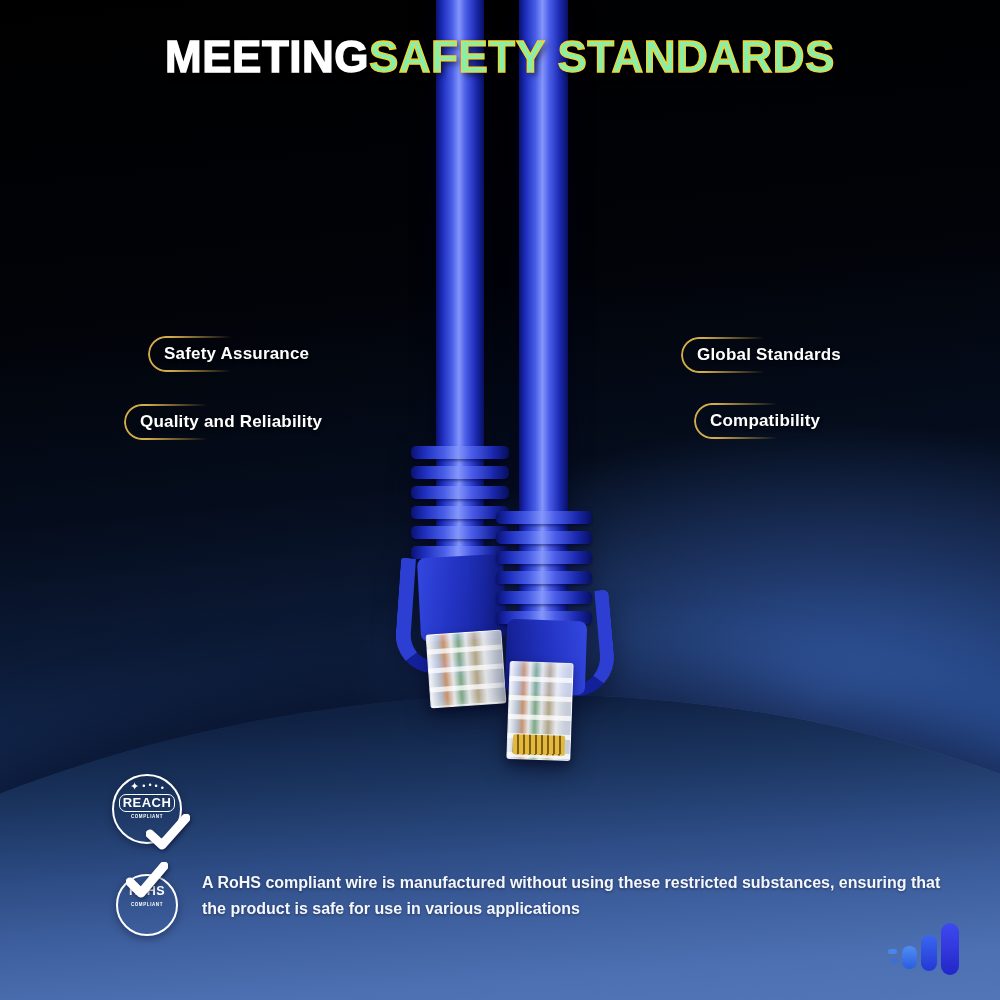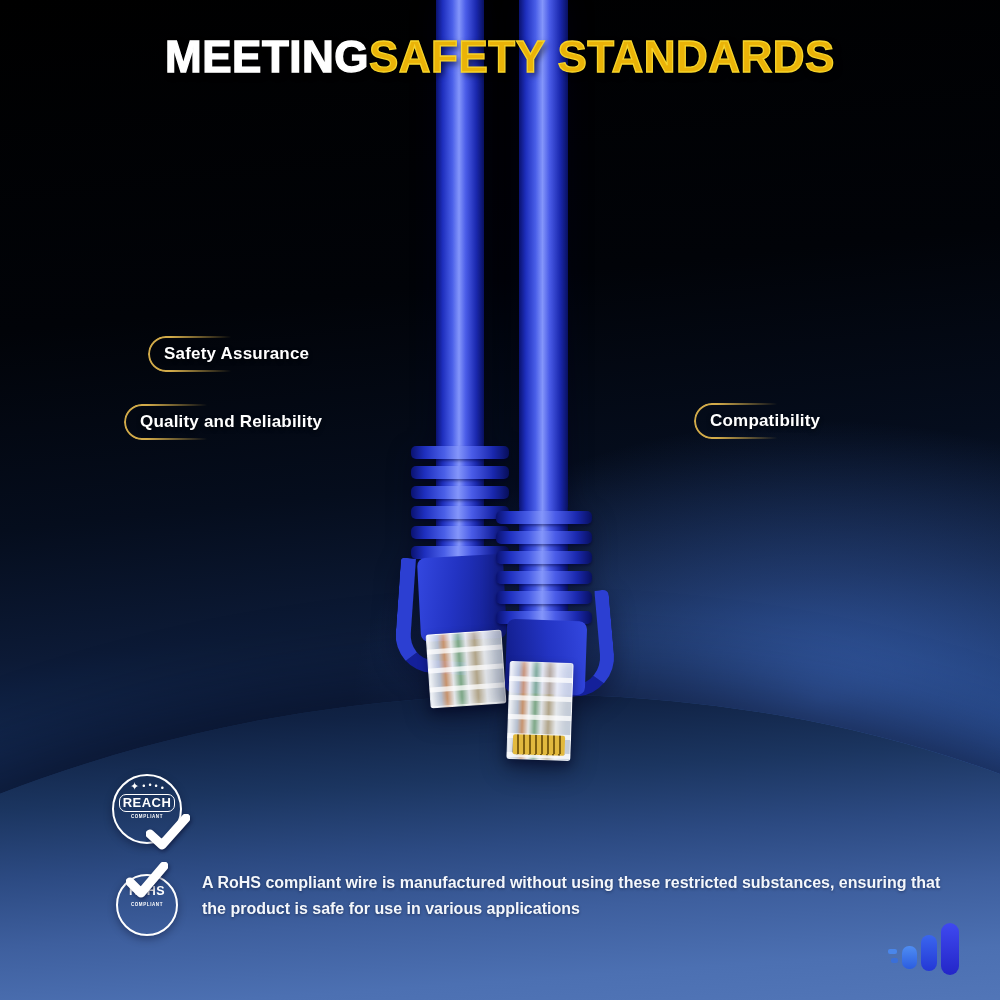--- a/index.html
+++ b/index.html
@@ -55,21 +55,21 @@
   .tip.r{left:508px;top:662px;width:62px;height:96px;transform:rotate(2deg);}
   .pins{position:absolute;left:5px;right:5px;bottom:4px;height:20px;border-radius:2px;
     background:repeating-linear-gradient(90deg,#e2b93e 0 4px,#7e5f10 4px 6px);}
   
   .title{
     position:absolute;top:32px;left:0;right:0;margin:0;text-align:center;
     font-size:44px;font-weight:700;letter-spacing:.5px;color:#ffffff;
     -webkit-text-stroke:1.3px #ffffff;text-shadow:3px 3px 6px rgba(0,0,0,.6);z-index:5;
   }
   .title .pre{margin-right:0;}
-  .title .hl{color:#eab308;-webkit-text-stroke:1.3px #f6d42a;}
+  .title .hl{color:#86efac;-webkit-text-stroke:1.3px #f6d42a;}
   
   .pill{
     position:absolute;z-index:5;color:#fff;font-size:17px;font-weight:700;letter-spacing:.2px;
     padding:8px 12px 8px 16px;text-shadow:0 2px 4px rgba(0,0,0,.55);
   }
   .pill .bracket{
     position:absolute;left:0;top:0;bottom:0;width:140px;border:2px solid #d2ab4a;border-radius:18px;
     -webkit-mask:linear-gradient(90deg,#000 16%,transparent 58%);
             mask:linear-gradient(90deg,#000 16%,transparent 58%);
   }
@@ -153,20 +153,24 @@
   <h1 class="title"><span class="pre">MEETING</span><span class="hl">SAFETY STANDARDS</span></h1>
 
   <div class="pill p2">
     <span class="bracket"></span>
     <span>Quality and Reliability</span>
   </div>
   <div class="pill p1">
     <span class="bracket"></span>
     <span>Safety Assurance</span>
   </div>
+  <div class="pill p3">
+    <span class="bracket"></span>
+    <span>Global Standards</span>
+  </div>
   <div class="pill p4">
     <span class="bracket"></span>
     <span>Compatibility</span>
   </div>
 
   <div class="comp-row row1">
     <div class="badge reach">
       <div class="stars">
         <span class="st">✦</span>
         <span class="dot">•</span>

